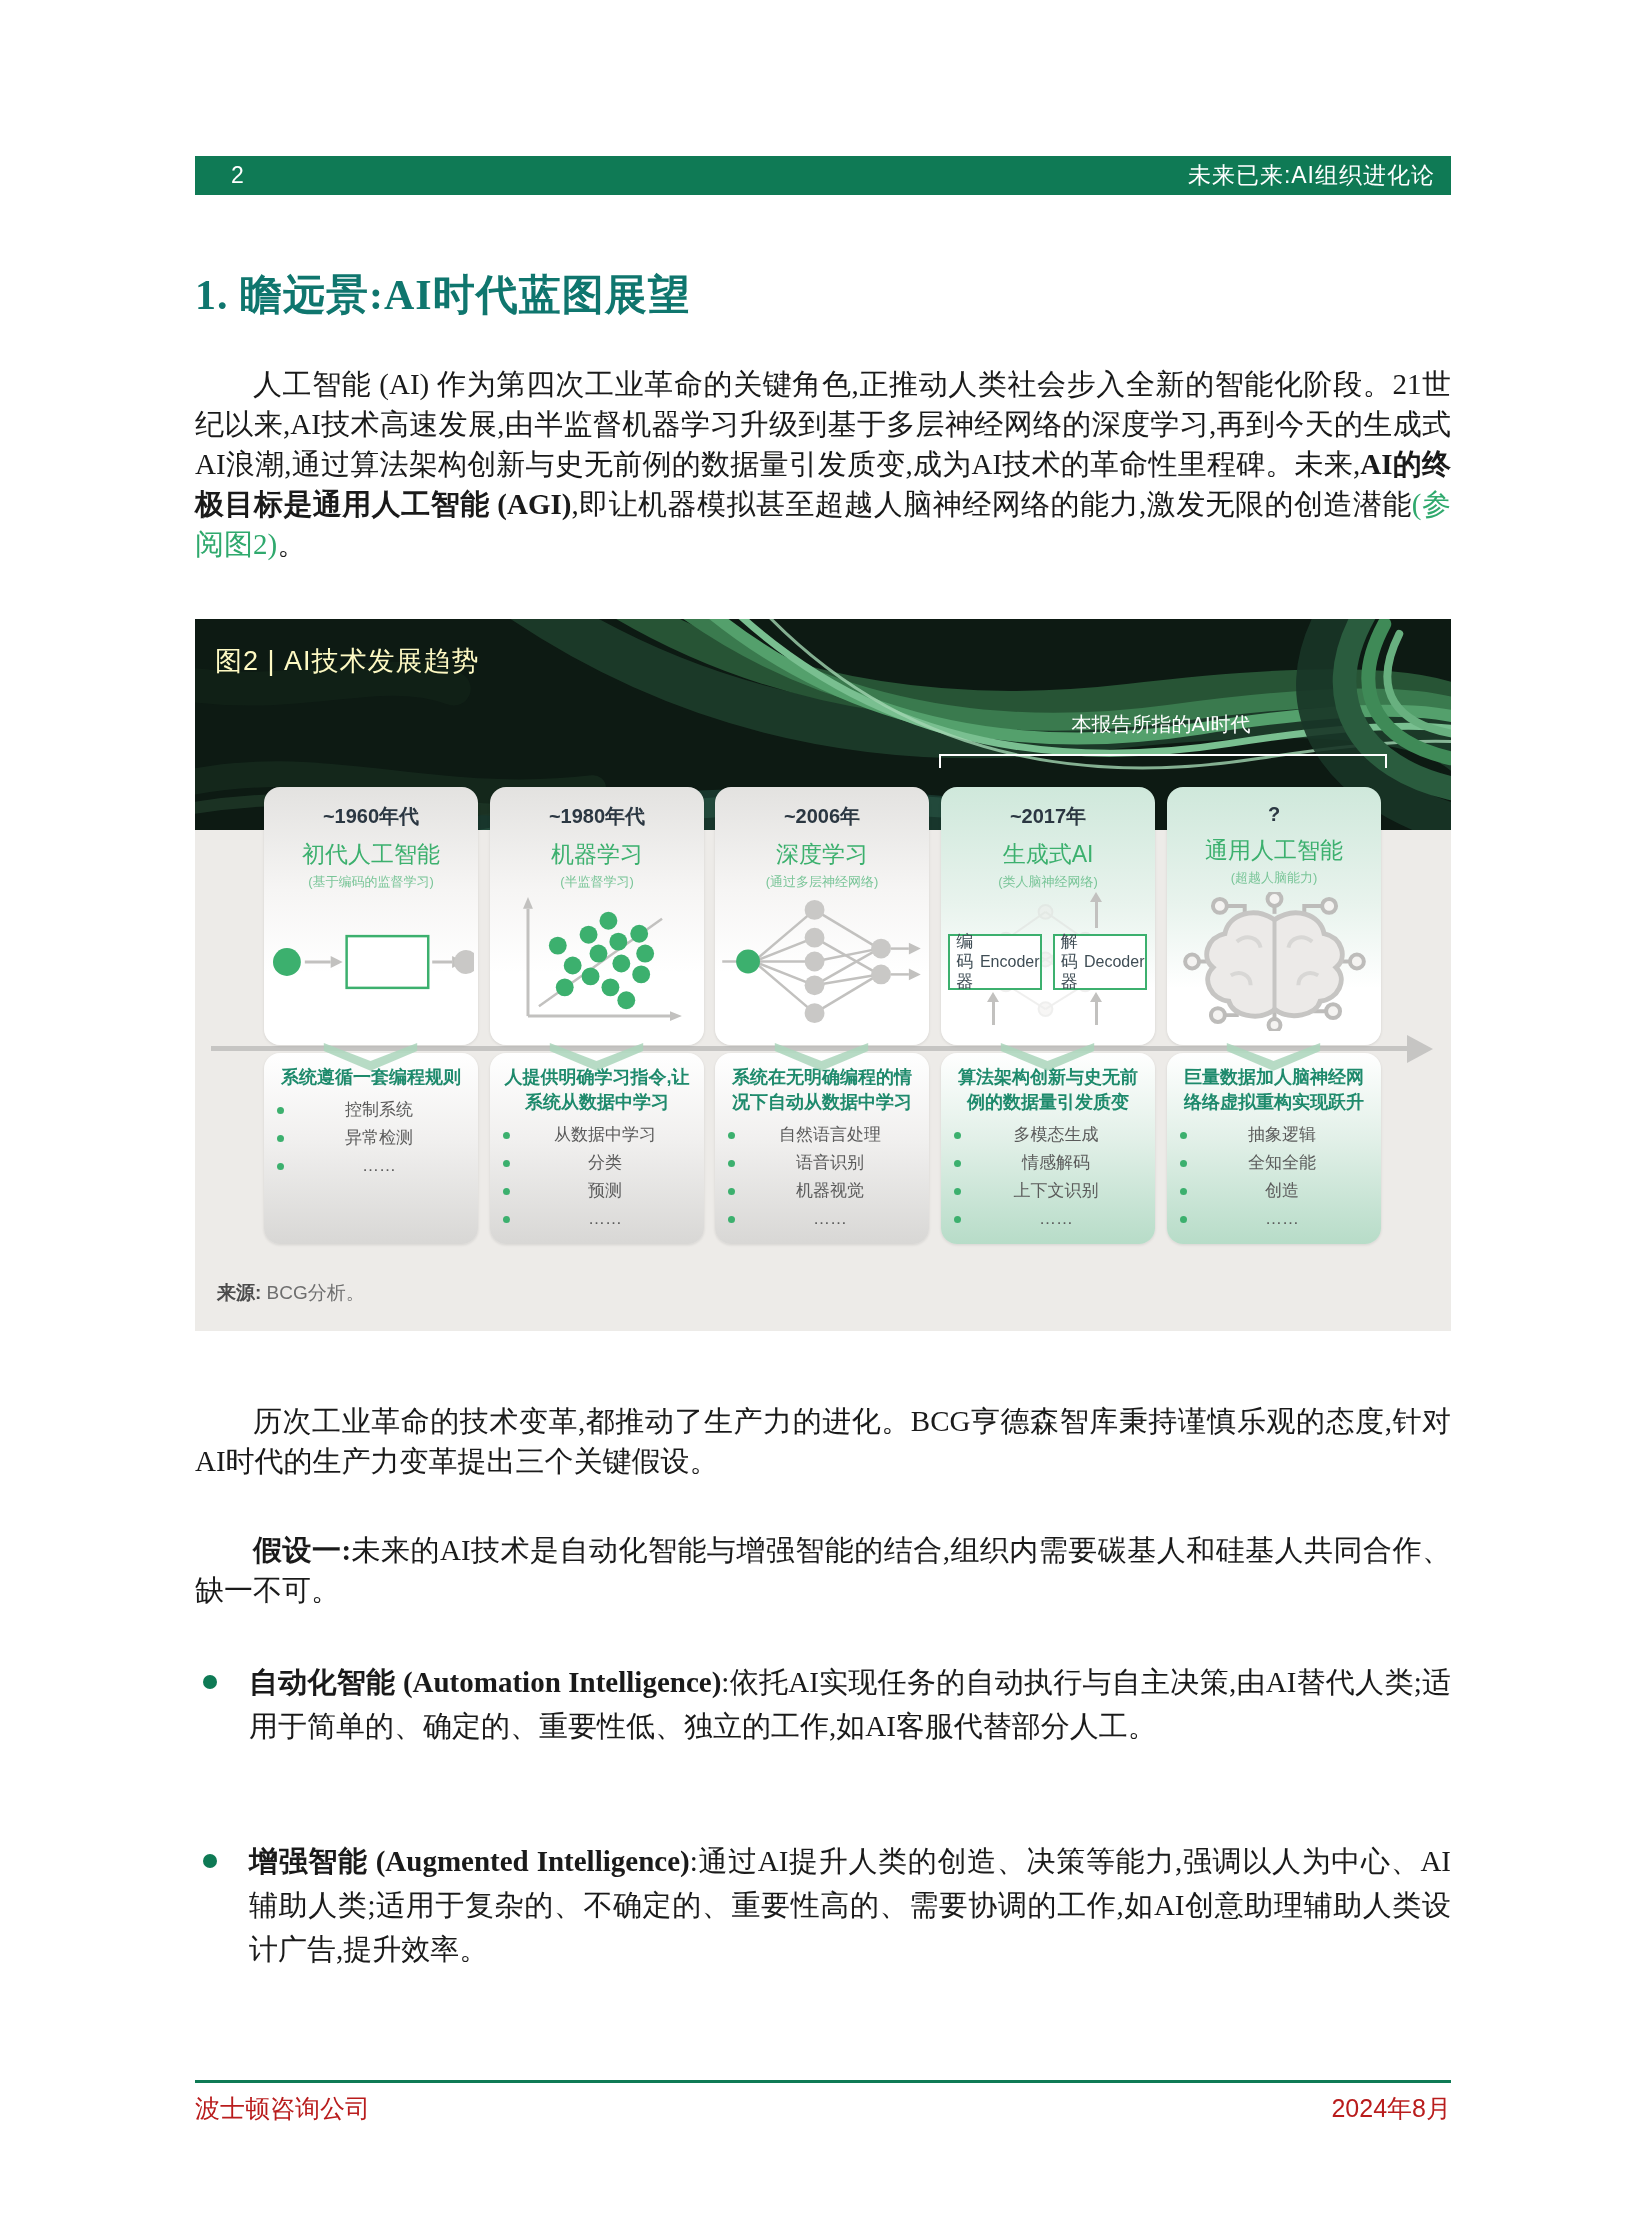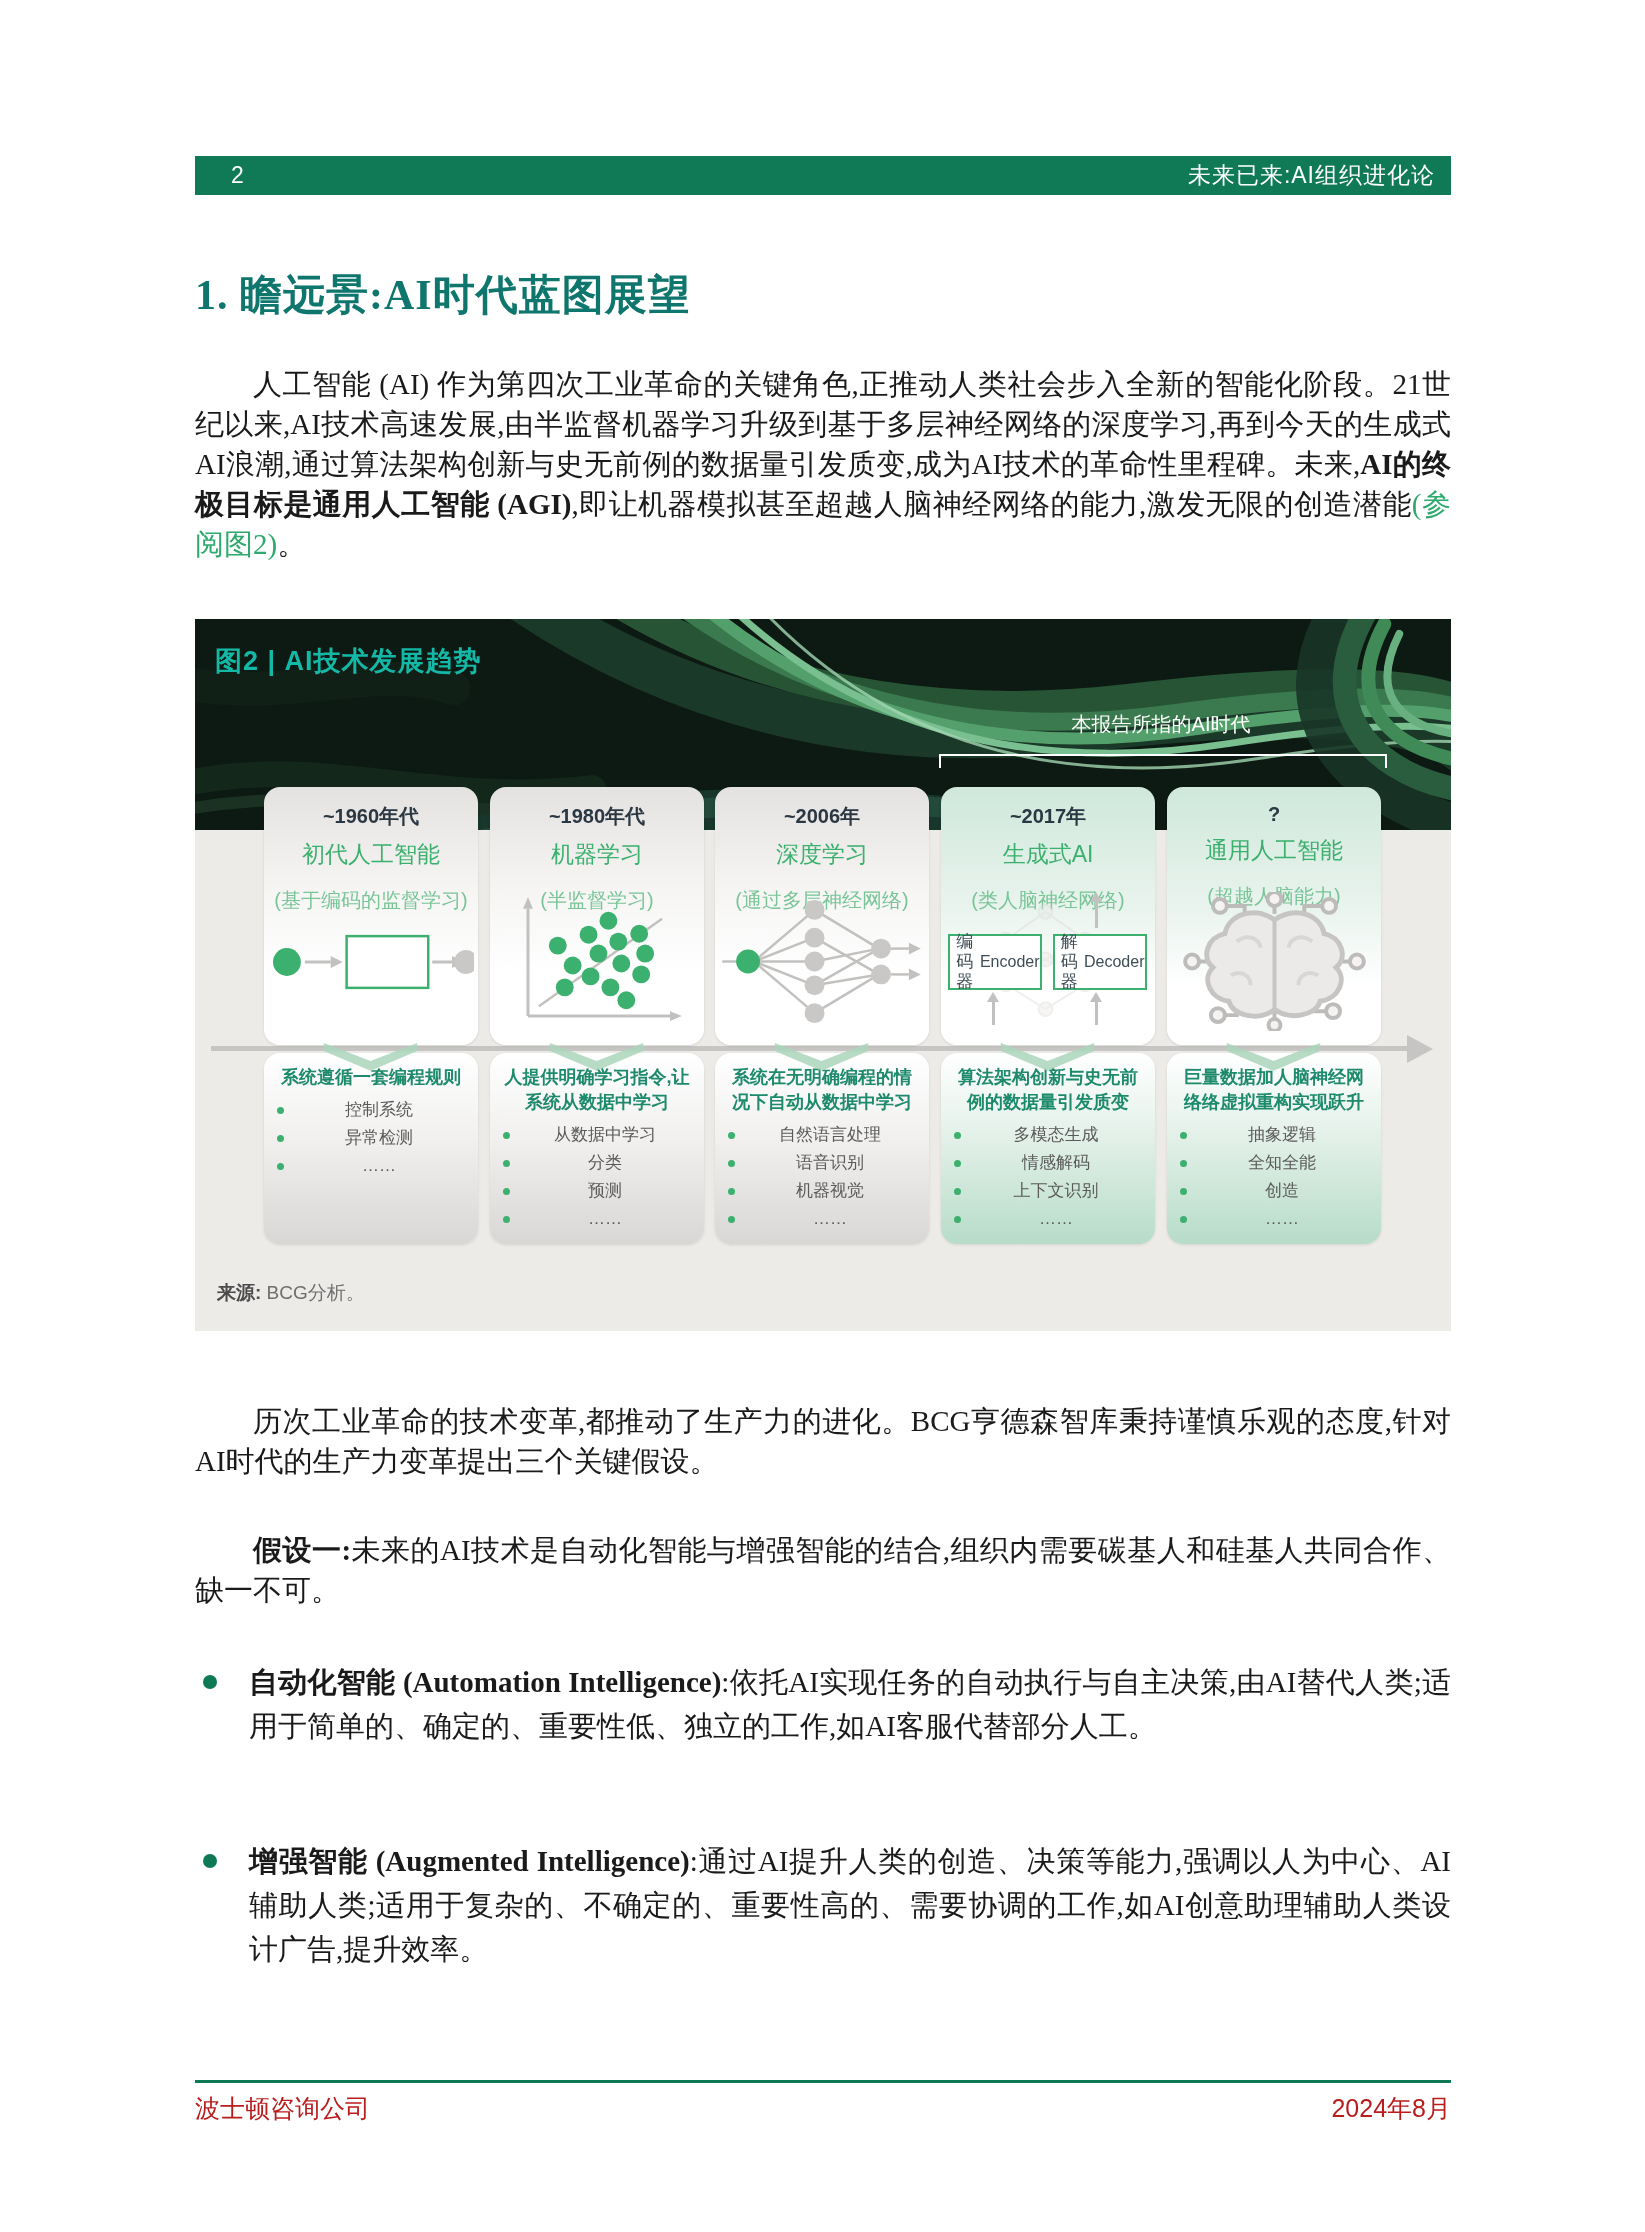--- a/index.html
+++ b/index.html
@@ -21,21 +21,21 @@
   .para1{top:364px;}
   .para2{top:1401px;}
   .para3{top:1530px;}
   .body-para b{font-weight:700;}
   .figref{color:#2fa96d;text-decoration:none;cursor:pointer;}
 
   
   .fig{position:absolute;left:195px;top:619px;width:1256px;height:712px;background:#edebe8;margin:0;}
   .fig-photo{position:absolute;left:0;top:0;width:1256px;height:211px;overflow:hidden;background:#0d1a13;}
   .fig-photo svg{display:block;width:1256px;height:211px;}
-  .fig-title{position:absolute;left:20px;top:24px;color:#14b8a6;font-size:27px;font-weight:700;
+  .fig-title{position:absolute;left:20px;top:24px;color:#fef9c3;font-size:27px;font-weight:400;
              font-family:"Liberation Sans","DejaVu Sans",sans-serif;letter-spacing:1px;}
   .era-label{position:absolute;left:744px;top:92px;width:444px;text-align:center;color:#ffffff;
              font-size:20px;font-family:"Liberation Sans","DejaVu Sans",sans-serif;}
   .era-bracket{position:absolute;left:744px;top:135px;width:444px;height:12px;
                border-top:2px solid #ffffff;border-left:2px solid #ffffff;border-right:2px solid #ffffff;}
 
   .timeline{position:absolute;left:0;top:0;width:100%;height:0;}
   .tl-line{position:absolute;left:16px;top:427px;width:1198px;height:5px;background:#c6c5c3;}
   .tl-head{position:absolute;left:1212px;top:416px;width:0;height:0;
            border-left:26px solid #c6c5c3;border-top:14px solid transparent;border-bottom:14px solid transparent;}
@@ -46,21 +46,21 @@
         box-sizing:border-box;}
   .card.top{top:0;height:258px;text-align:center;padding-top:16px;}
   .fcol.gray  .card.top{background:linear-gradient(180deg,#e3e2e0 0%,#f6f5f4 40%,#ffffff 72%);}
   .fcol.green .card.top{background:linear-gradient(180deg,#cfe8db 0%,#e8f3ed 45%,#ffffff 78%);}
   .card.bot{top:266px;height:191px;padding:12px 13px 6px 13px;text-align:center;}
   .fcol.gray  .card.bot{background:linear-gradient(180deg,#ffffff 0%,#f1f0ef 45%,#d8d7d5 100%);}
   .fcol.green .card.bot{background:linear-gradient(180deg,#ffffff 0%,#e2f0e8 45%,#b7dcc8 100%);}
 
   .year{font-size:20px;font-weight:700;color:#2b3742;}
   .ctitle{font-size:23px;font-weight:400;color:#3cb06e;margin-top:9px;}
-  .csub{font-size:20px;color:#79c598;margin-top:17px;}
+  .csub{font-size:13px;color:#79c598;margin-top:3px;}
   .icon-zone{position:absolute;left:0;top:100px;width:214px;height:149px;
              display:flex;align-items:center;justify-content:center;}
 
   .chev{position:absolute;left:32px;top:232px;width:149px;height:56px;z-index:3;}
   .dtitle{font-size:18px;line-height:25px;font-weight:700;color:#1e8a6c;}
   .dlist{list-style:none;margin:6px 0 0 0;padding:0;}
   .dlist li{position:relative;padding-left:16px;font-size:17px;line-height:28px;color:#5a5a5a;}
   .dlist .dot{position:absolute;left:0;top:11px;width:7px;height:7px;border-radius:50%;background:#3cb06e;}
 
   .fig-source{position:absolute;left:22px;top:661px;font-size:19px;color:#6e6e6e;

